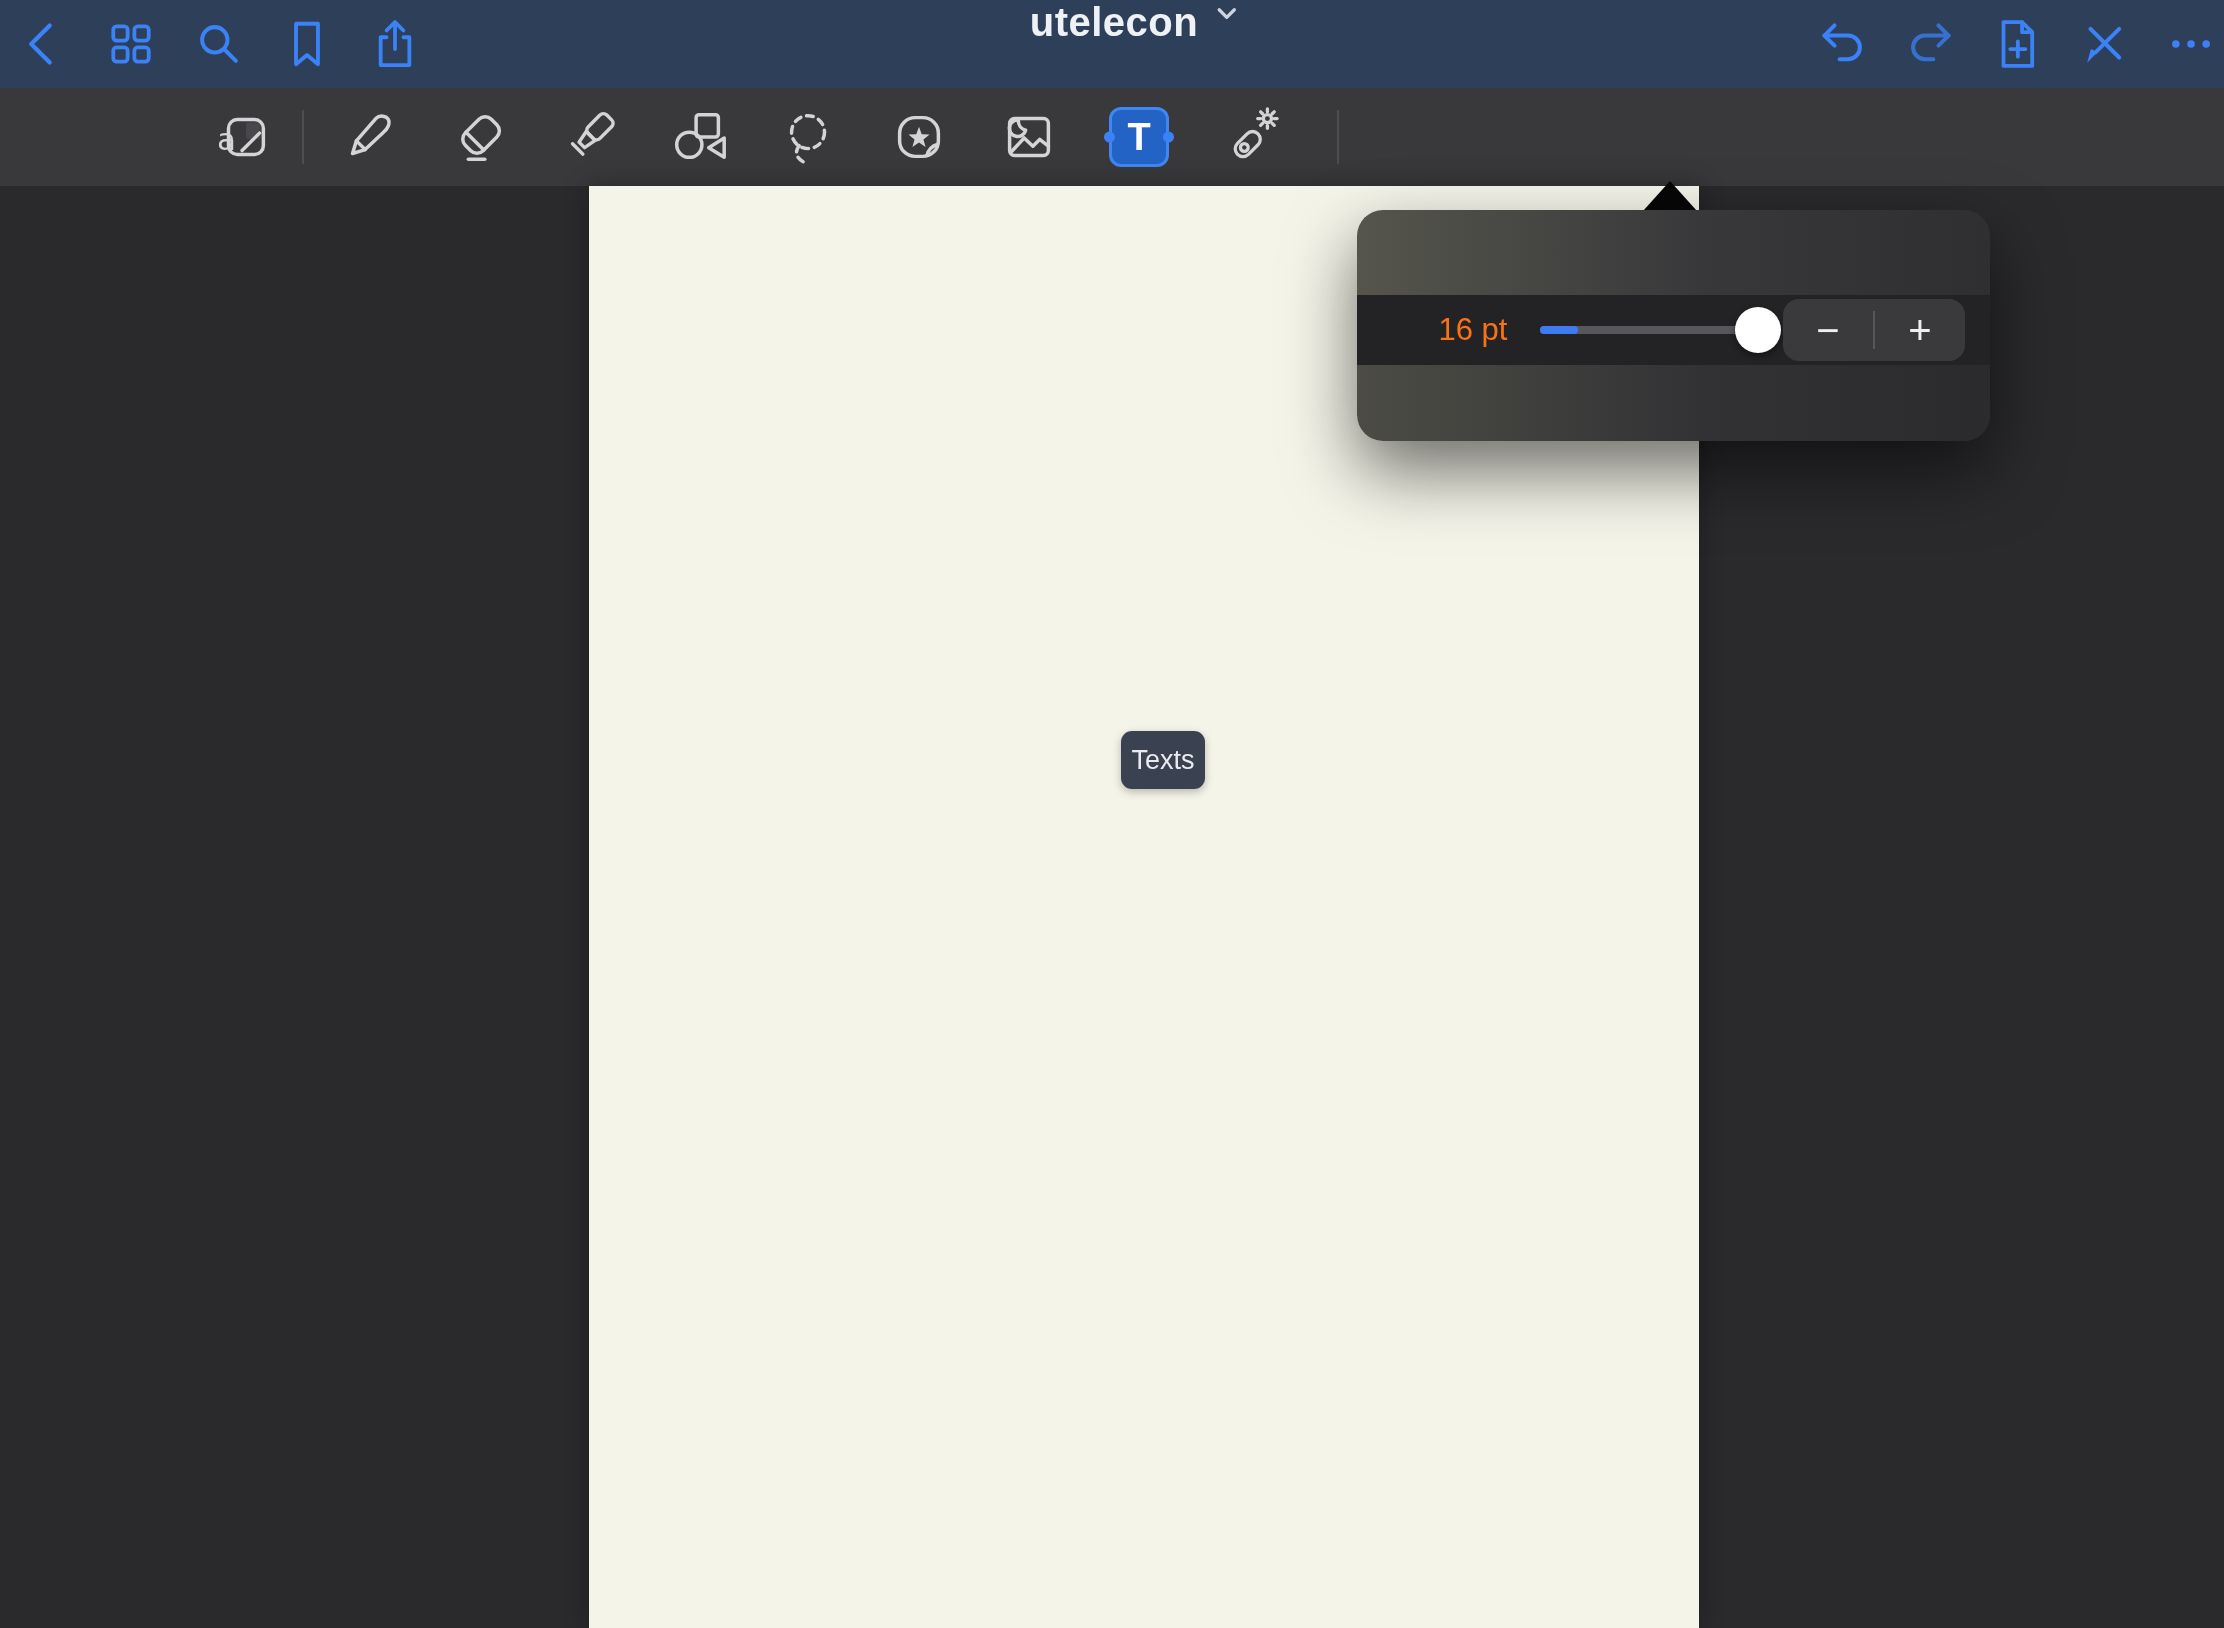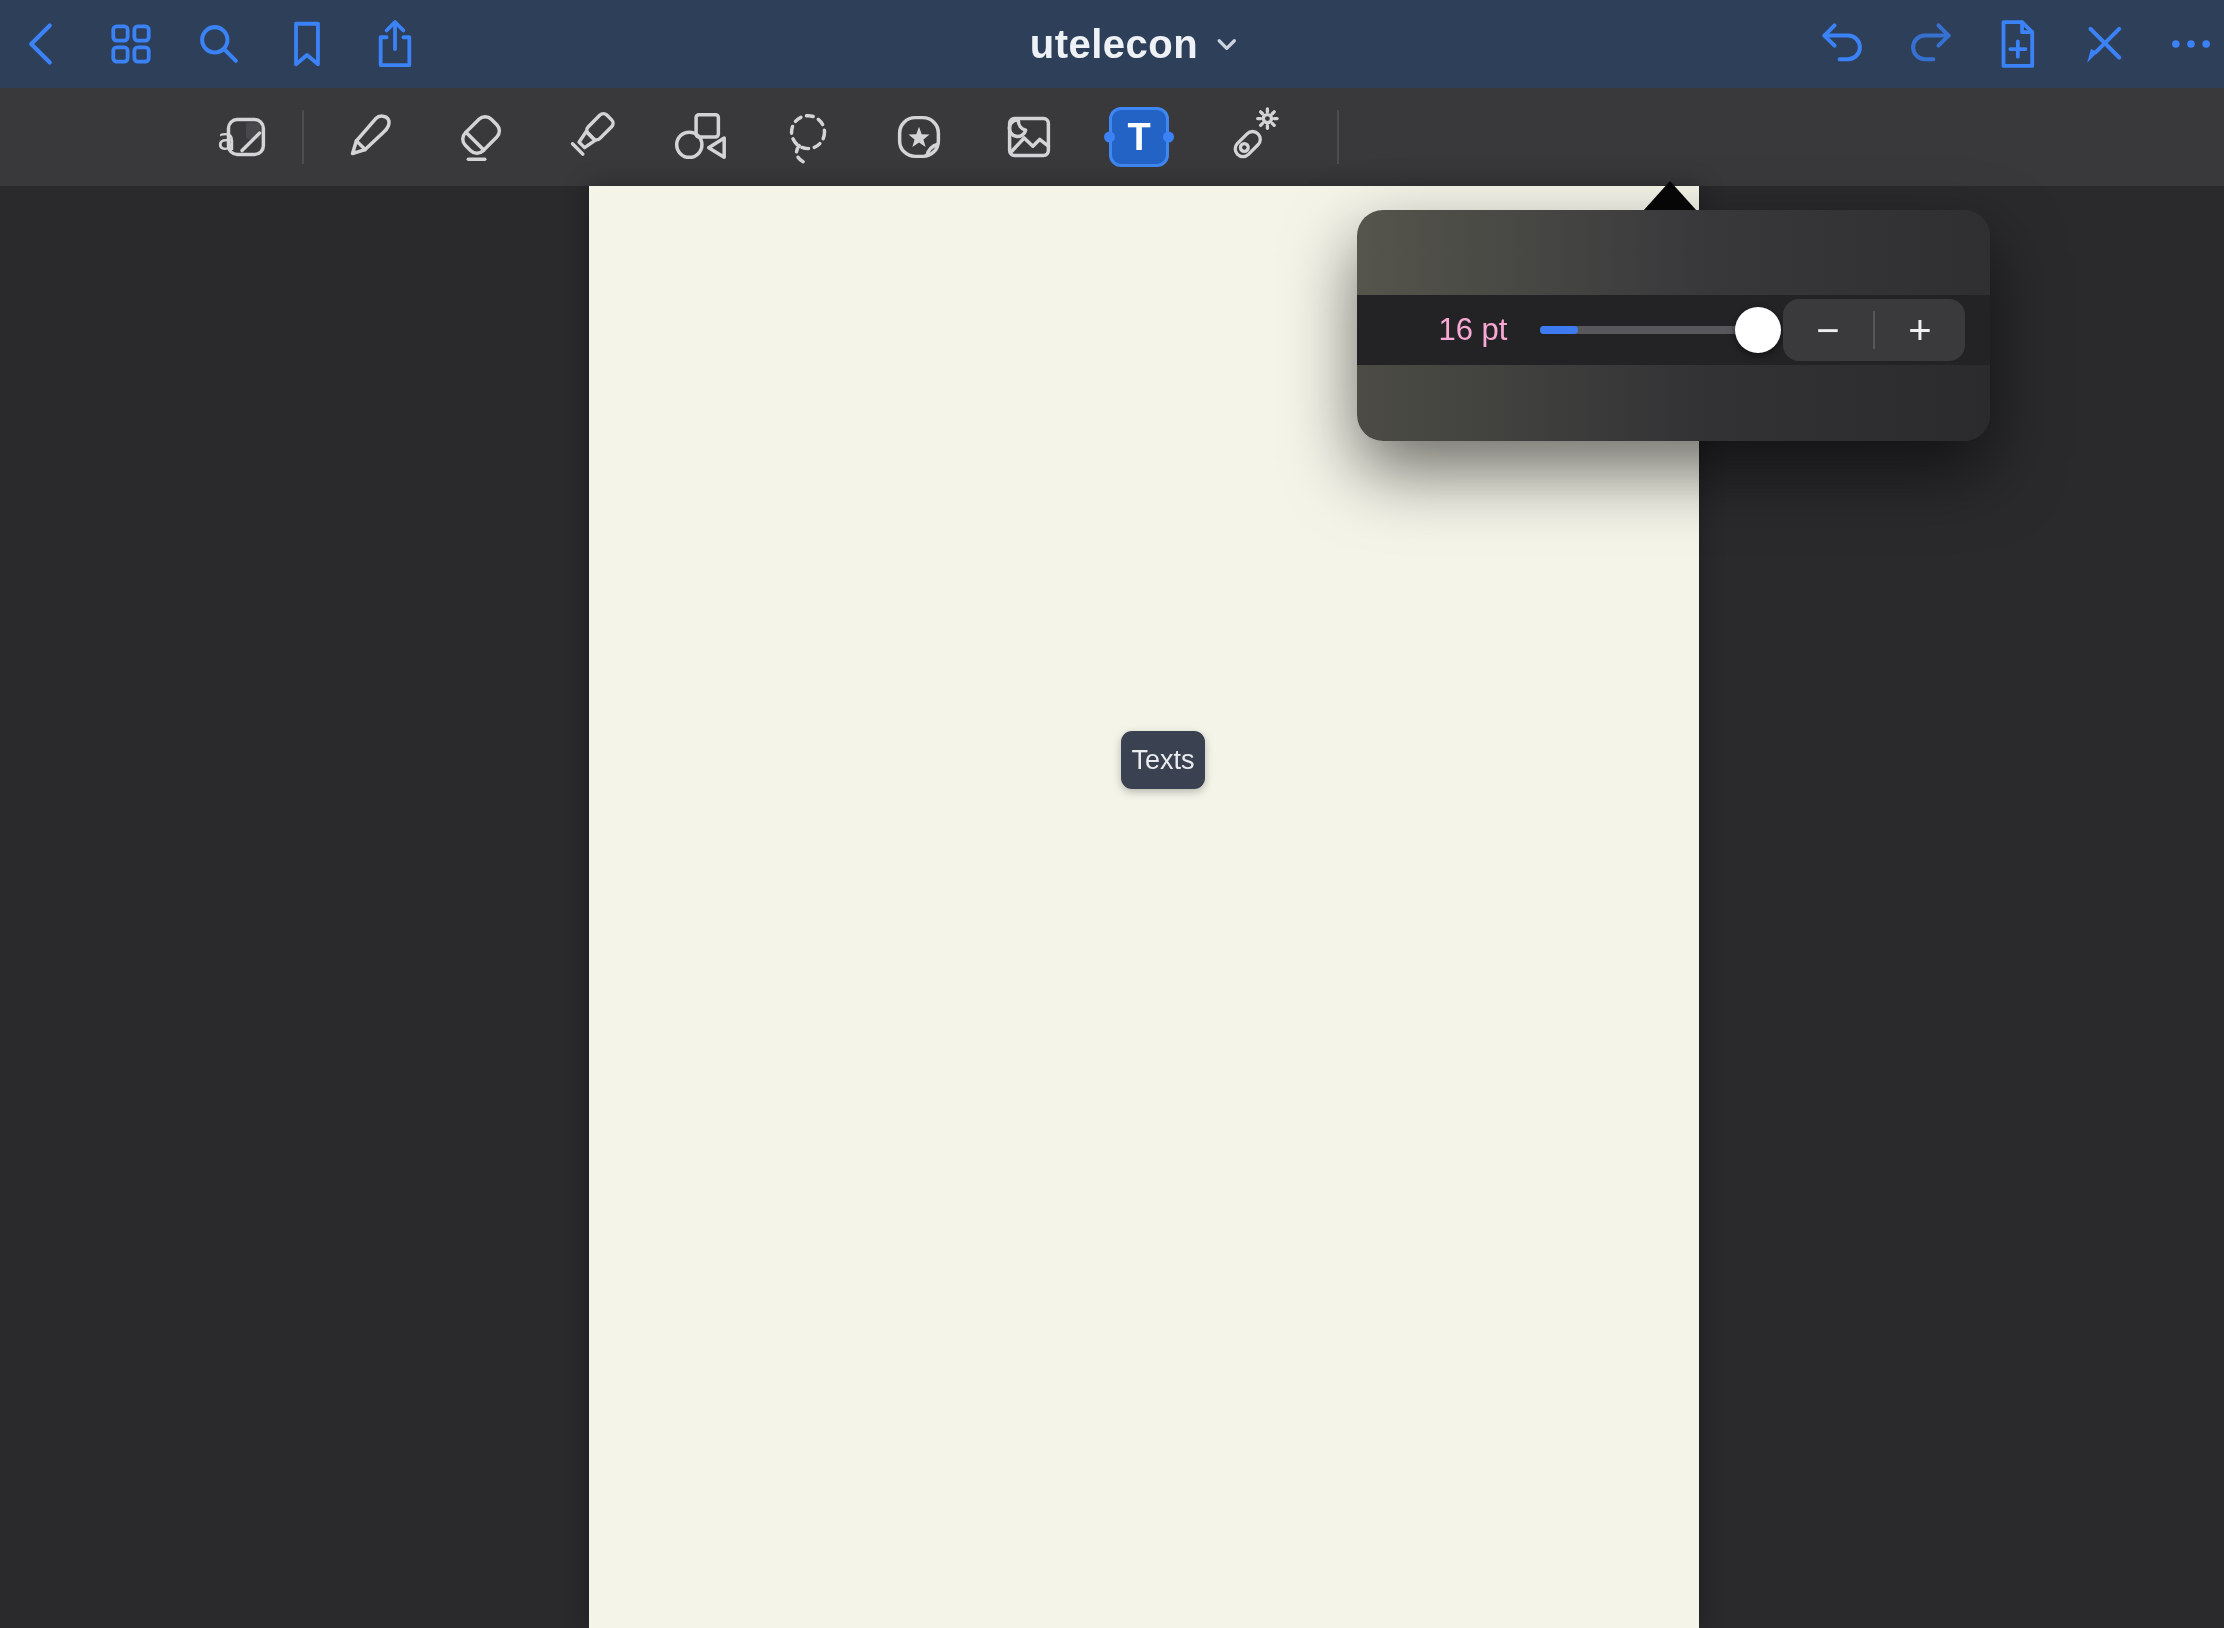--- a/index.html
+++ b/index.html
@@ -10,21 +10,21 @@
   }
   
   .navbar{position:absolute;left:0;top:0;width:2224px;height:88px;background:#2e3f5a;}
   .nav-group{position:absolute;top:0;height:88px;display:flex;align-items:center;}
   .nav-left{left:14px;gap:30px;}
   .nav-right{right:4px;gap:29px;}
   .nav-btn{width:58px;height:58px;display:flex;align-items:center;justify-content:center;}
   .nav-btn svg{width:54px;height:54px;}
   .nav-title{
     position:absolute;top:0;height:88px;left:50%;transform:translateX(calc(-50% + 23px));
-    display:flex;align-items:center;gap:16px;cursor:default;
+    display:flex;gap:16px;cursor:default;
   }
   .nav-title-text{color:#eef1f5;font-size:40px;font-weight:700;letter-spacing:.5px;}
   
   .toolbar{position:absolute;left:0;top:88px;width:2224px;height:98px;background:#39393c;}
   .tools{position:absolute;left:196px;top:0;height:98px;display:flex;align-items:center;}
   .tool{width:110px;height:98px;display:flex;align-items:center;justify-content:center;position:relative;}
   .tool.first{width:96px;}
   .tool svg{width:62px;height:62px;}
   .v-divider{width:2px;height:54px;background:#4d4d50;margin:0 10px;}
   .v-divider-right{position:absolute;left:1337px;top:22px;width:2px;height:54px;background:#4d4d50;}
@@ -70,21 +70,21 @@
   }
   .pop-panel{
     position:absolute;left:0;top:29px;width:633px;border-radius:26px;overflow:hidden;
     box-shadow:0 30px 70px rgba(0,0,0,.55);
   }
   .pop-header{height:97px;background:#070707;display:flex;align-items:center;justify-content:center;}
   .pop-title{color:#fff;font-size:36px;font-weight:700;}
   .pop-band1{height:85px;background:linear-gradient(90deg,#55554c,#38383b 55%,#2f2f32);}
   .pop-row{position:relative;height:70px;background:#232326;}
   .pop-band3{height:76px;background:linear-gradient(90deg,#4c4c45,#323235 55%,#2b2b2e);}
-  .pt-label{position:absolute;left:58px;top:0;width:116px;height:70px;display:flex;align-items:center;justify-content:center;color:#f9a8d4;font-size:31px;}
+  .pt-label{position:absolute;left:58px;top:0;width:116px;height:70px;display:flex;align-items:center;justify-content:center;color:#f97316;font-size:31px;}
   .slider{position:absolute;left:183px;top:0;width:204px;height:70px;}
   .slider-track{position:absolute;left:0;top:31px;width:204px;height:8px;border-radius:4px;background:#58585c;}
   .slider-fill{position:absolute;left:0;top:31px;width:38px;height:8px;border-radius:4px;background:#3e7bf0;}
   .slider-thumb{
     position:absolute;left:195px;top:12px;width:46px;height:46px;border-radius:50%;background:#fff;
     box-shadow:0 3px 7px rgba(0,0,0,.45);
   }
   .stepper{
     position:absolute;left:426px;top:4px;width:182px;height:62px;border-radius:16px;background:#3a3a3d;
     display:flex;align-items:stretch;

